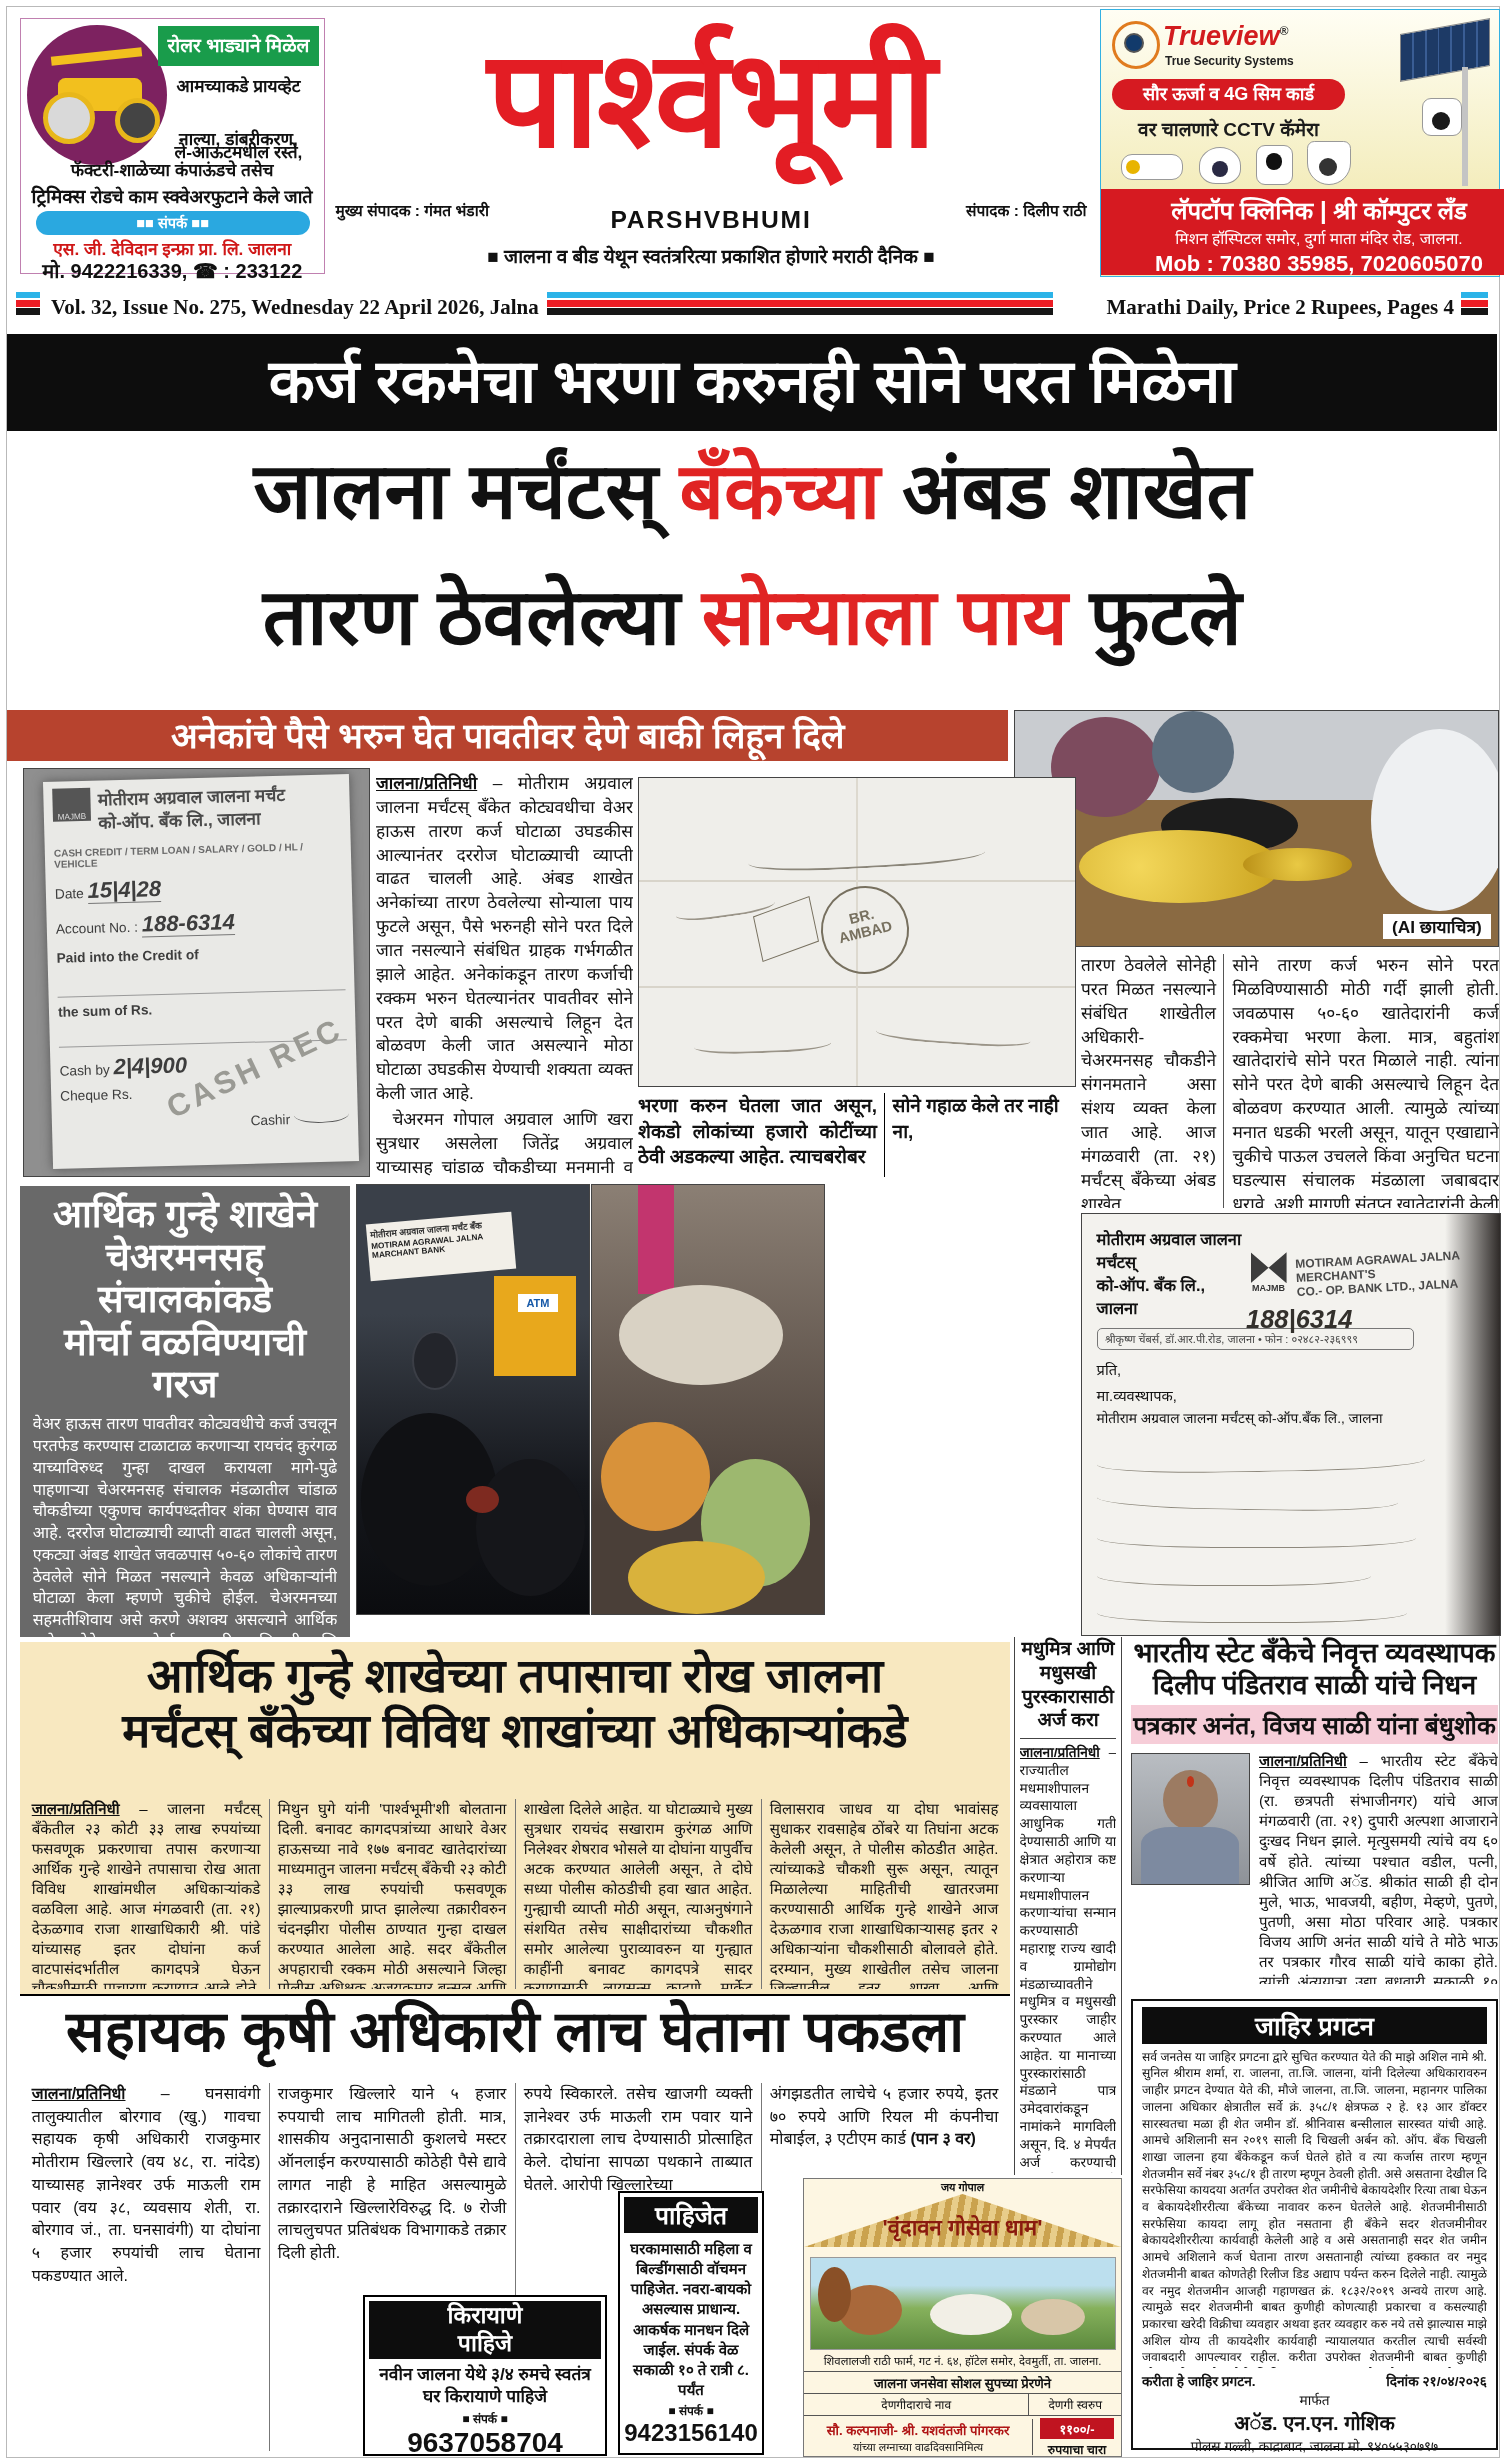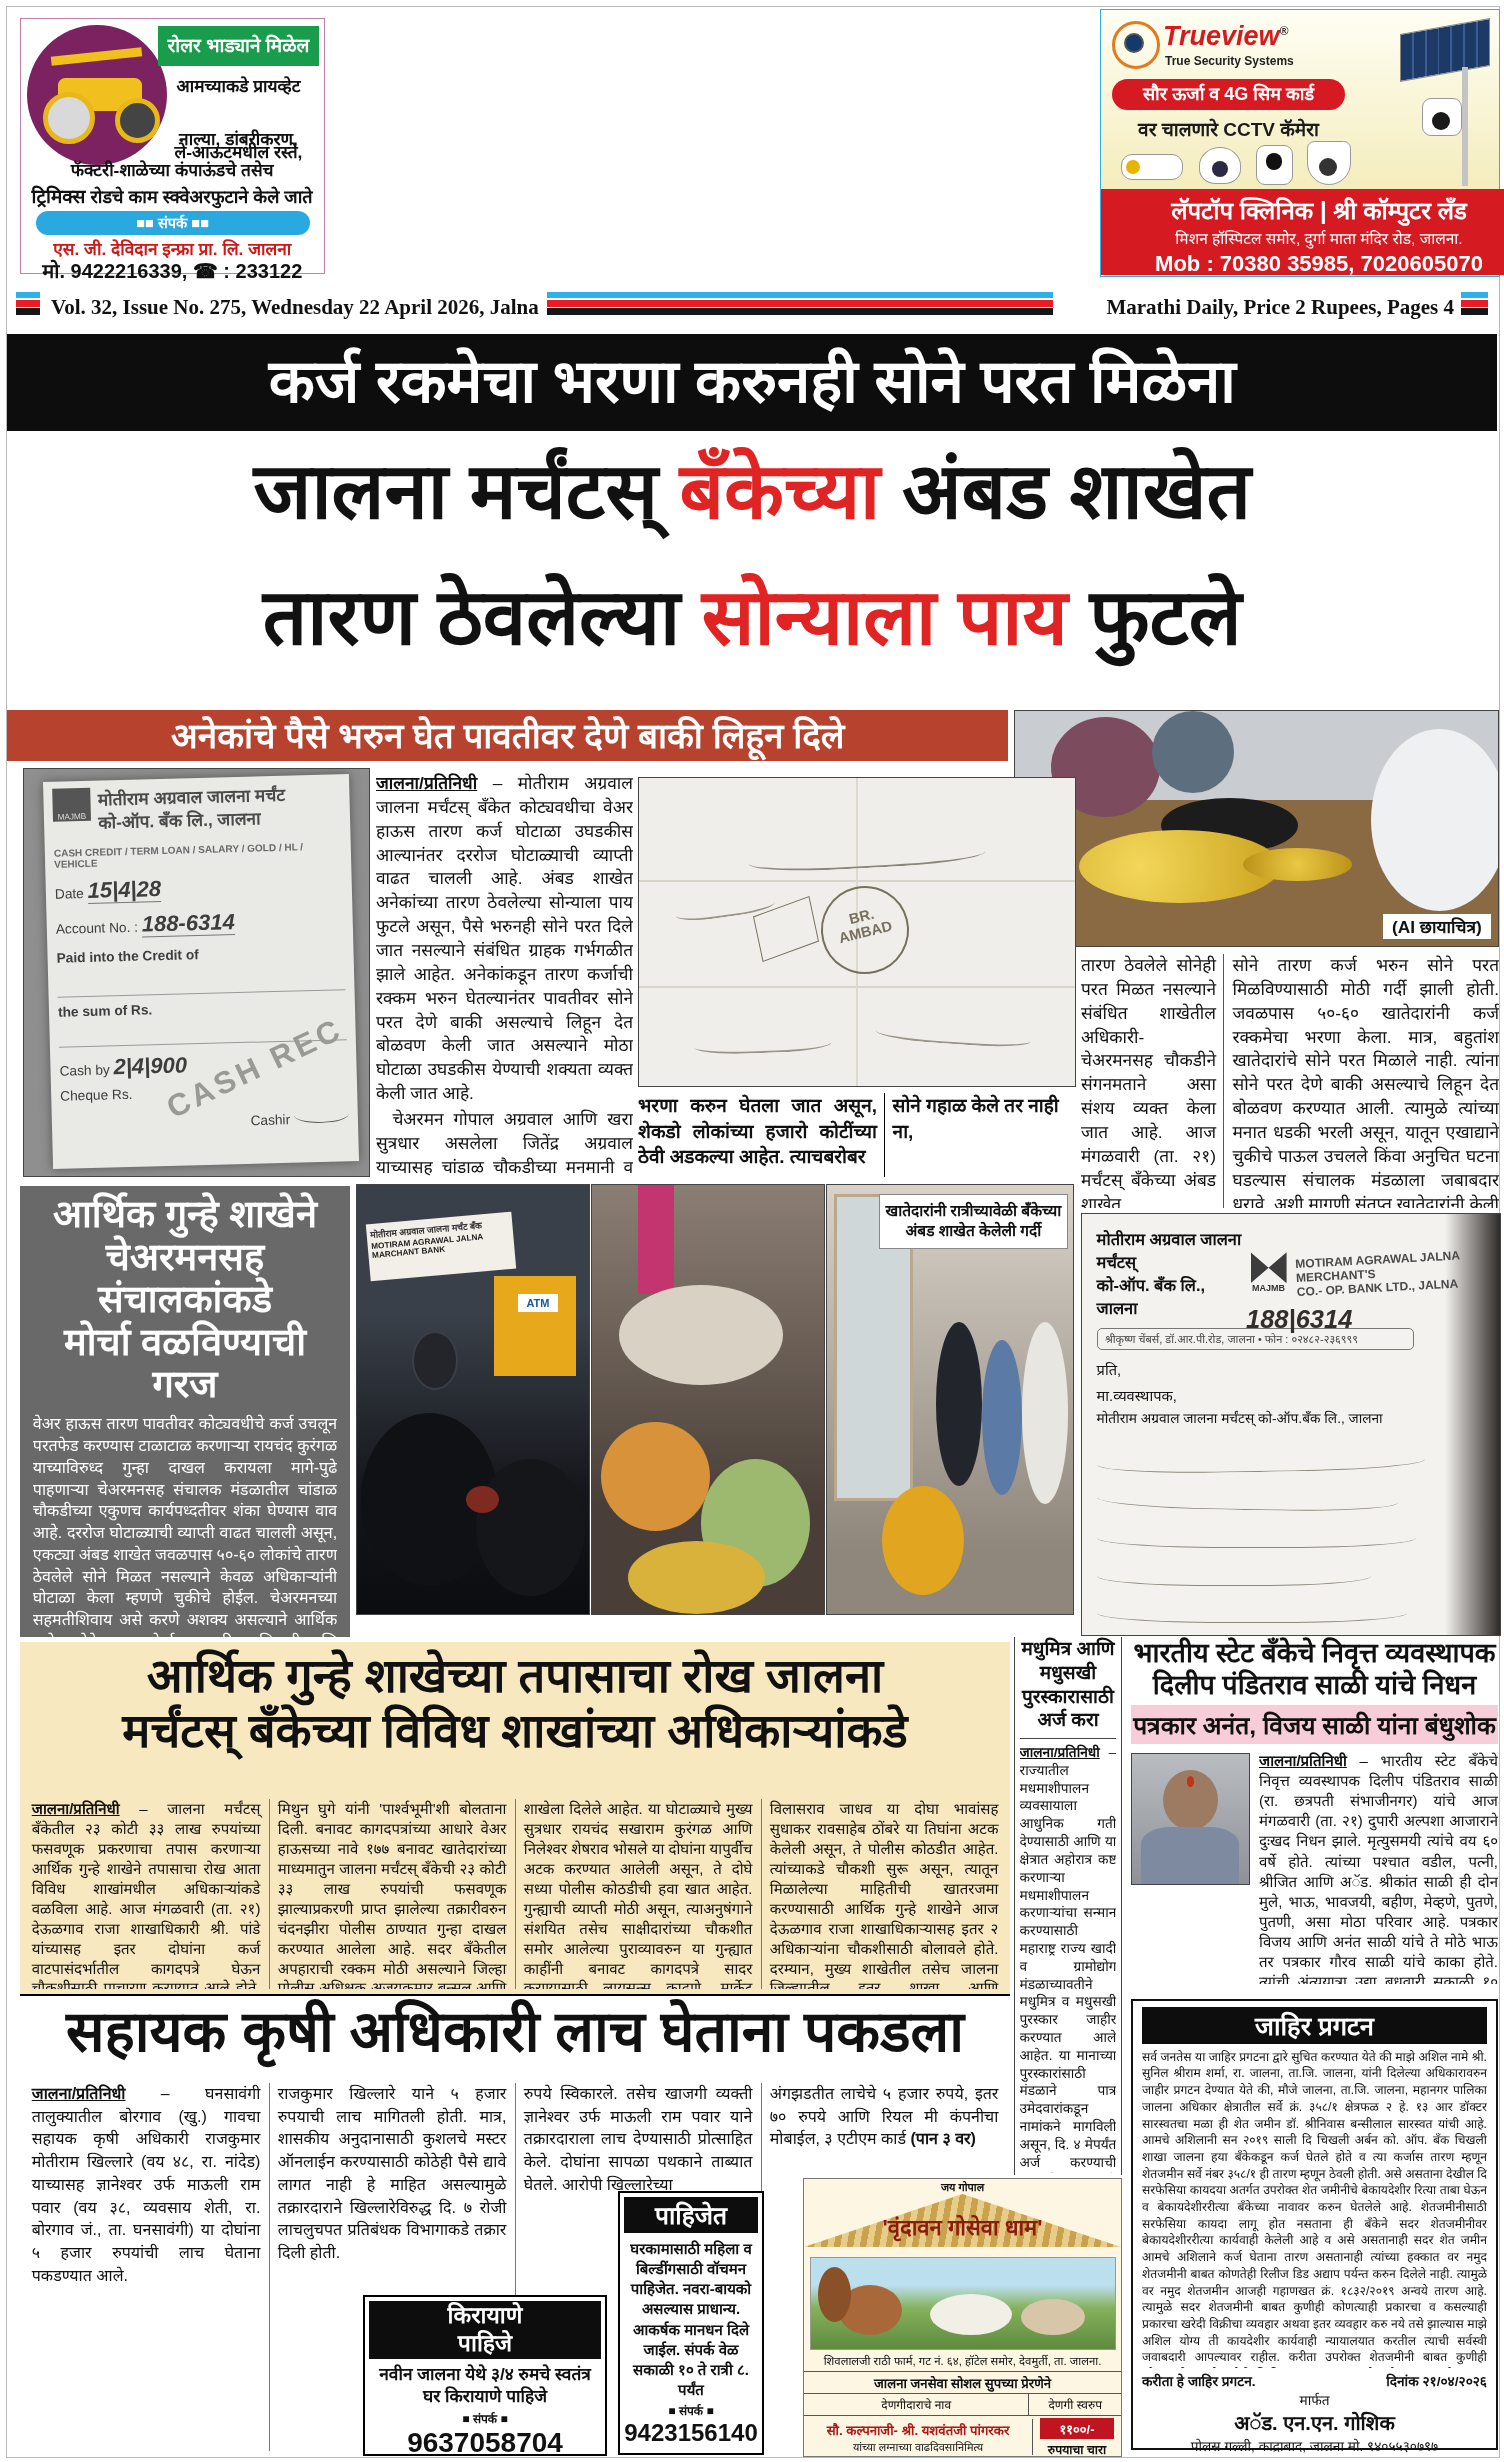--- a/index.html
+++ b/index.html
@@ -42,20 +42,27 @@
     <div class="a b" style="left:137px;top:108px;width:161px;font-size:17.3px;text-align:center;">नाल्या, डांबरीकरण,</div>
     <div class="a b c" style="left:3.6px;top:139px;width:295px;font-size:17.3px;">फॅक्टरी-शाळेच्या कंपाऊंडचे तसेच</div>
     <div class="a c" style="left:3.6px;top:164px;width:295px;font-size:18px;">
       <span class="b" style="font-size:19px;">ट्रिमिक्स</span><span class="b"> रोडचे काम स्क्वेअरफुटाने केले जाते</span>
     </div>
     <div class="a b c w" style="left:14.6px;top:192px;width:274px;height:24px;background:#2aa8e0;border-radius:12px;font-size:14.6px;line-height:24px;">■■ संपर्क ■■</div>
     <div class="a b c" style="left:1.8px;top:218px;width:299px;font-size:17.3px;color:#d01818;">एस. जी. देविदान इन्फ्रा प्रा. लि. जालना</div>
     <div class="a b c" style="left:1.8px;top:238px;width:299px;font-size:20px;">मो. 9422216339, ☎ : 233122</div>
   </div>
 
+  <div class="a" style="left:330px;top:12.8px;width:762px;height:264px;">
+    <div class="a b c" style="left:0;top:0;width:762px;height:179px;font-size:135px;line-height:173px;color:#e31d24;letter-spacing:-1.8px;">पार्श्वभूमी</div>
+    <div class="a b" style="left:5.5px;top:186px;font-size:15.5px;">मुख्य संपादक : गंमत भंडारी</div>
+    <div class="a b c" style="left:244px;top:193px;width:274px;font-size:24.6px;letter-spacing:1.8px;">PARSHVBHUMI</div>
+    <div class="a b" style="right:5.5px;top:186px;font-size:15.5px;">संपादक : दिलीप राठी</div>
+    <div class="a b c" style="left:0;top:230px;width:762px;font-size:19px;">■ जालना व बीड येथून स्वतंत्ररित्या प्रकाशित होणारे मराठी दैनिक ■</div>
+  </div>
 
   <div class="a" style="left:1100px;top:9px;width:398px;height:266px;border:1.8px solid #33b1e3;background:linear-gradient(180deg,#fffef4,#f3ecba 70%);">
     <div class="a" style="left:11px;top:11px;width:42px;height:42px;border:3.6px solid #e07b1f;border-radius:50%;">
       <div class="a" style="left:9px;top:9px;width:16.4px;height:16.4px;background:#123a6b;border:2.7px solid #555;border-radius:50%;"></div>
     </div>
     <div class="a b" style="left:62px;top:11px;font-size:27px;font-style:italic;color:#d21c1e;"><span>Trueview</span><span style="font-size:12px;vertical-align:super;color:#333;">®</span></div>
     <div class="a b" style="left:64px;top:44px;font-size:12px;color:#222;">True Security Systems</div>
     <div class="a b c w" style="left:11px;top:69px;width:233px;height:31px;background:#d61a21;border-radius:15.5px;font-size:18px;line-height:31px;">सौर ऊर्जा व 4G सिम कार्ड</div>
     <div class="a b c" style="left:11px;top:106px;width:233px;font-size:19px;color:#1b1b1b;">वर चालणारे CCTV कॅमेरा</div>
     <div class="a" style="left:299px;top:16.4px;width:88px;height:46px;background:repeating-linear-gradient(90deg,#1d3a66 0 11px,#3a5d94 11px 12.8px);transform:skewY(-10deg);border:1.8px solid #888;"></div>
@@ -192,30 +199,20 @@
     <div class="blob" style="left:55px;top:146px;width:42px;height:55px;background:#23252b;border:2.7px solid #3b3e46;"></div>
     <div class="blob" style="left:119px;top:274px;width:109px;height:137px;background:#15161a;"></div>
     <div class="blob" style="left:109px;top:301px;width:33px;height:27px;background:#7e2a20;"></div>
   </div>
   <div class="a photo" style="left:591px;top:1184px;width:232px;height:429px;background:linear-gradient(180deg,#8b7f74,#4a3f38 75%);">
     <div class="blob" style="left:46px;top:0;width:36px;height:109px;background:#c2356e;border-radius:0;"></div>
     <div class="blob" style="left:27px;top:100px;width:164px;height:100px;background:#d9d2c4;"></div>
     <div class="blob" style="left:9px;top:237px;width:109px;height:109px;background:#d8923a;"></div>
     <div class="blob" style="left:109px;top:274px;width:109px;height:128px;background:#9db86f;"></div>
     <div class="blob" style="left:36px;top:356px;width:137px;height:73px;background:#d9b23c;"></div>
-  </div>
-  <div class="a photo" style="left:826px;top:1184px;width:246px;height:429px;background:linear-gradient(180deg,#d8d2c8,#8f867c 85%);">
-    <div class="a" style="left:7.3px;top:9px;width:73px;height:301px;background:#cfd7d8;border:3.6px solid #b9a88e;"></div>
-    <div class="blob" style="left:109px;top:137px;width:46px;height:164px;background:#23252c;"></div>
-    <div class="blob" style="left:155px;top:155px;width:40px;height:155px;background:#5b7ba6;"></div>
-    <div class="blob" style="left:195px;top:137px;width:46px;height:182px;background:#e8e6e0;"></div>
-    <div class="blob" style="left:55px;top:301px;width:82px;height:109px;background:#e2a51f;"></div>
-    <div class="a c" style="right:5.5px;top:9px;width:179px;background:#fff;border:0.9px solid #888;padding:5.5px 3.6px;">
-      <div class="b" style="font-size:15.5px;line-height:1.35;">खातेदारांनी रात्रीच्यावेळी बँकेच्या अंबड शाखेत केलेली गर्दी</div>
-    </div>
   </div>
 
   <div class="a photo" style="left:1081px;top:1213px;width:418px;height:421px;background:#f3f2ee;">
     <div class="a" style="right:0;top:0;width:55px;height:421px;background:linear-gradient(90deg,rgba(30,30,30,0),#2e2a28);"></div>
     <div style="padding:12.8px 14.6px;">
       <div style="display:flex;gap:9px;align-items:center;">
         <div>
           <div class="b" style="font-size:16.4px;">मोतीराम अग्रवाल जालना मर्चंटस्</div>
           <div class="b" style="font-size:16.4px;">को-ऑप. बँक लि., जालना</div>
         </div>

